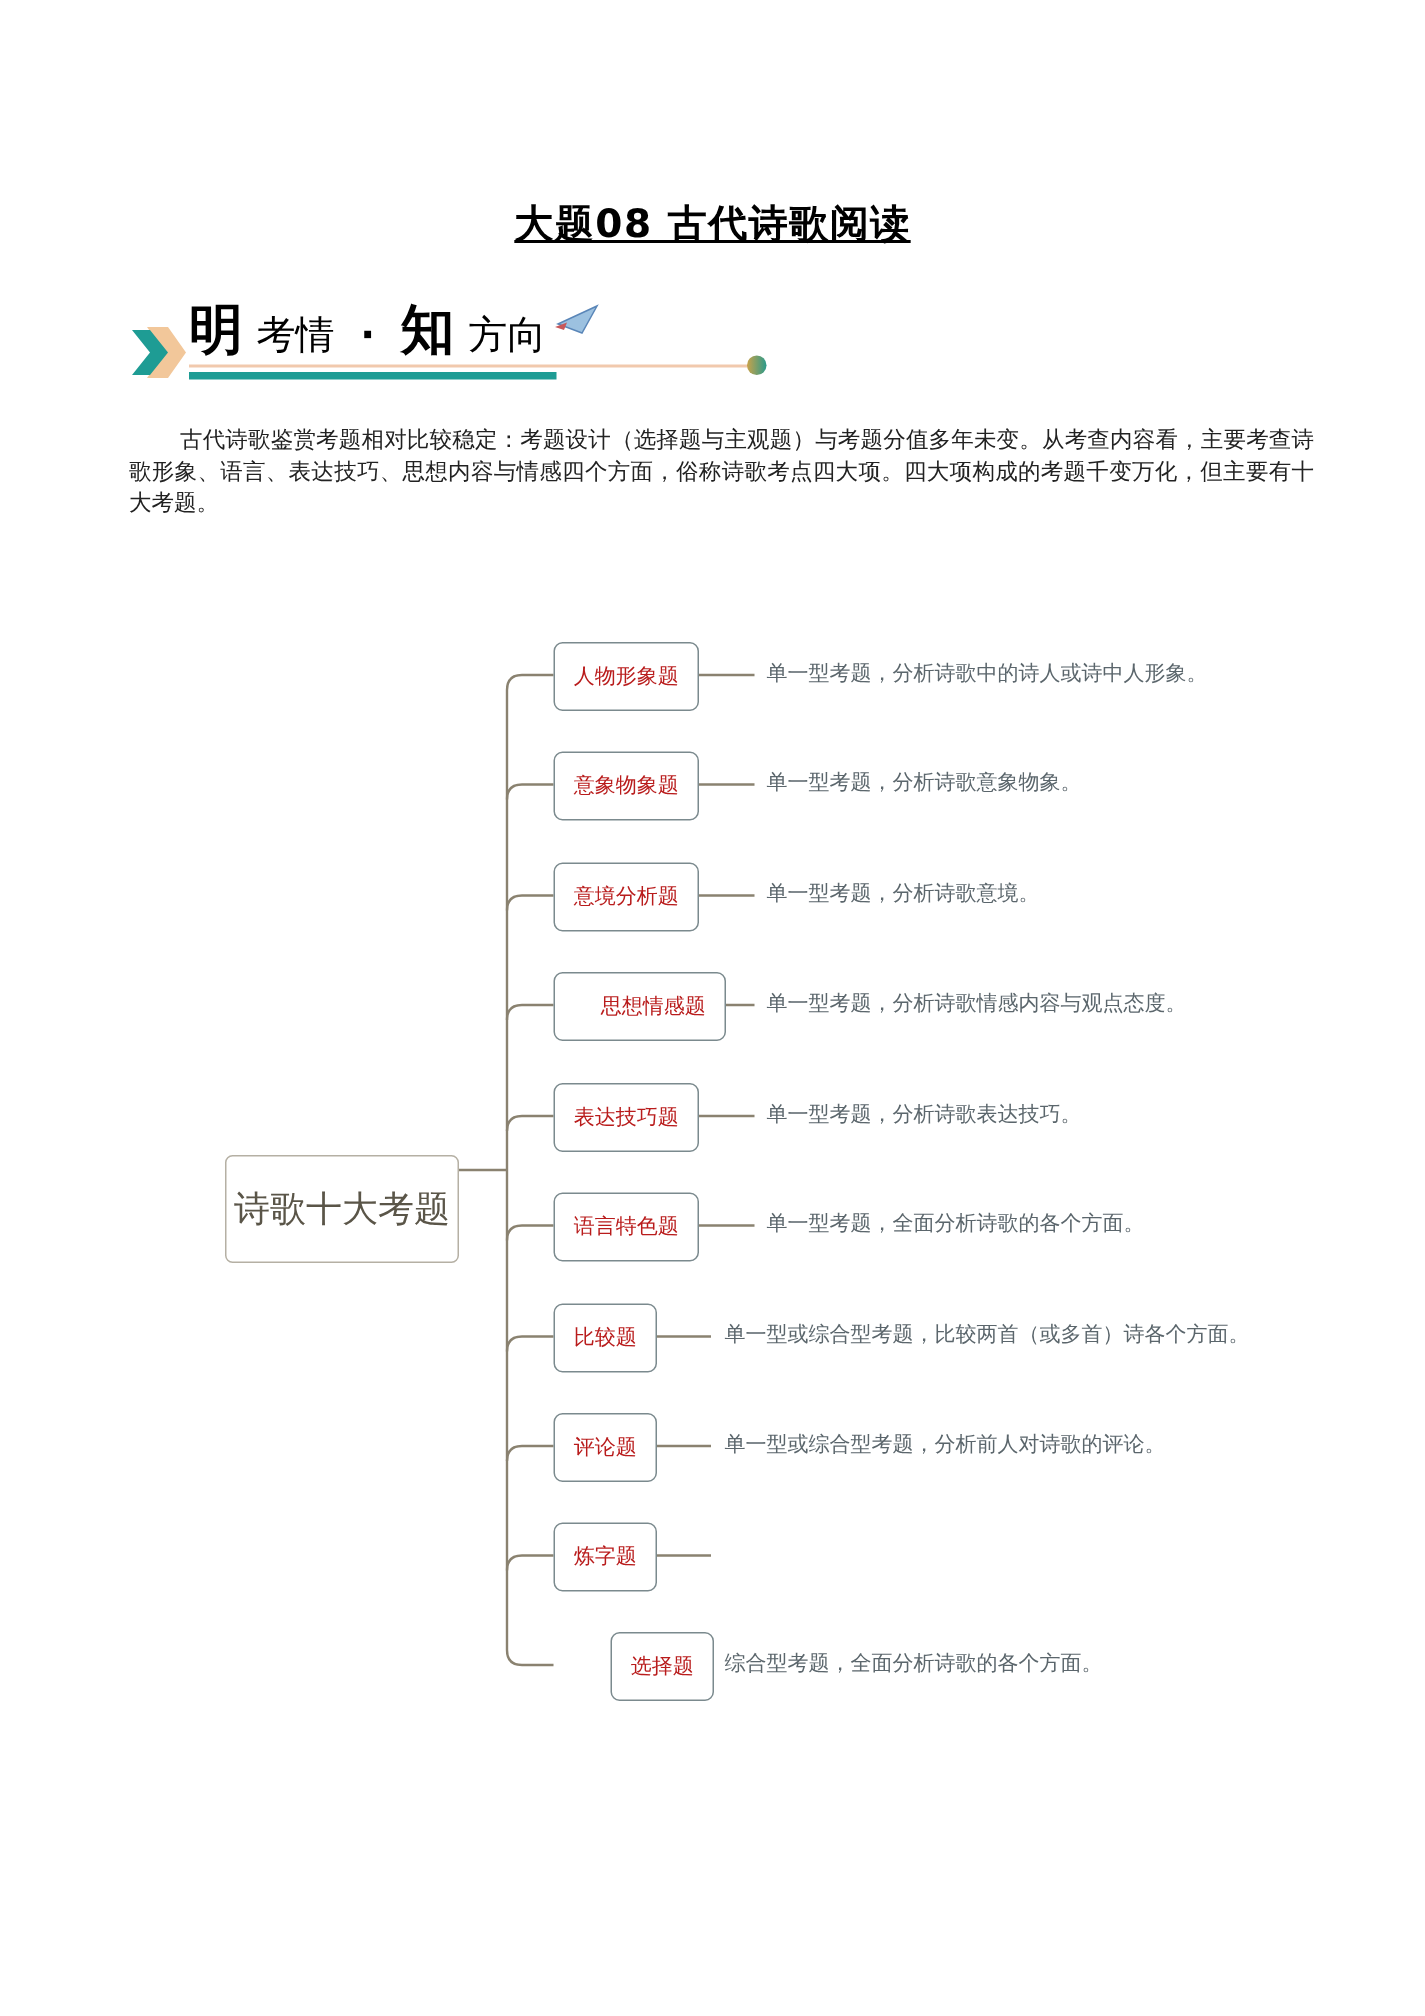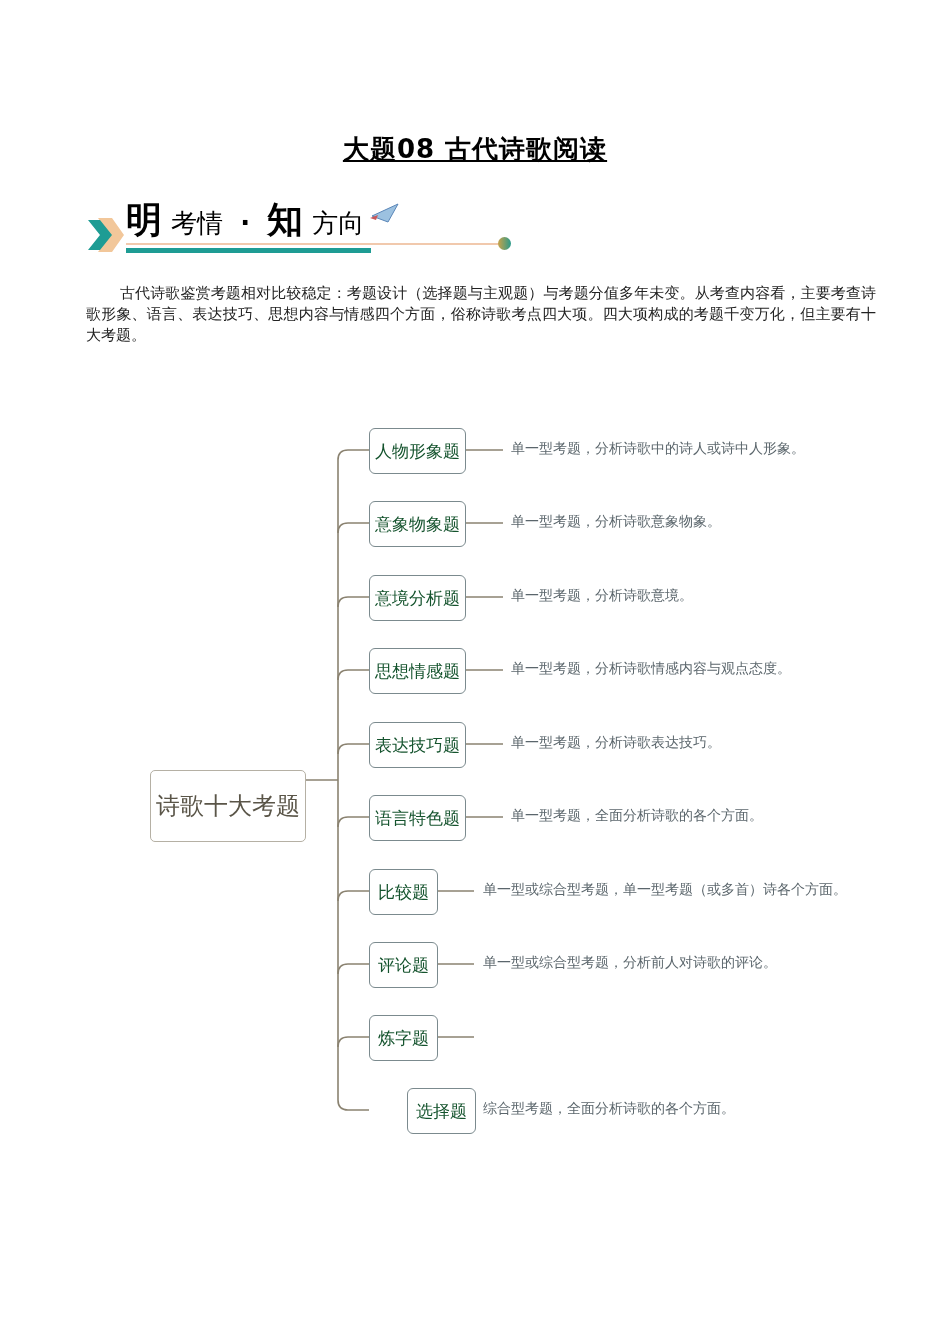--- a/index.html
+++ b/index.html
@@ -21,21 +21,21 @@
             background:linear-gradient(90deg,#c8a24a,#2a9a8a); }
     
     .intro { position:absolute; left:86px; top:268px; width:790px; font-family:"DejaVu Serif","Liberation Serif",serif;
              font-size:15px; line-height:21px; text-indent:34px; text-align:justify; color:#222; }
     
     .map { position:absolute; left:0; top:0; width:950px; height:1344px; }
     .root { position:absolute; left:150px; top:744px; width:154px; height:70px; border:1px solid #b5b0a4;
             border-radius:5px; display:flex; align-items:center; justify-content:center;
             font-size:24px; color:#5a5548; background:#fff;margin-top:26px; }
     .node { position:absolute; left:369px; height:44px; border:1px solid #7b8a8e; border-radius:6px;
-            display:flex; align-items:center; justify-content:center; font-size:17px; color:#14532d; background:#fff; }
+            display:flex; align-items:center; justify-content:center; font-size:14px; color:#b91c1c; background:#fff; }
     .desc { position:absolute; font-size:14px; color:#5b666c; white-space:nowrap; }
   </style>
 </head>
 <body>
 
 <div class="page-title">大题08 古代诗歌阅读</div>
 
 <div class="banner">
   <svg class="chev" width="36" height="34" viewBox="0 0 36 34">
     <polygon points="10,0 24,0 36,17 24,34 10,34 22,17" fill="#f2c79a"></polygon>
@@ -91,31 +91,31 @@
 
   <div class="node" style="top:428px;width:95px;">人物形象题</div>
   <div class="desc" style="left:511px;top:440px;">单一型考题，分析诗歌中的诗人或诗中人形象。</div>
 
   <div class="node" style="top:501px;width:95px;">意象物象题</div>
   <div class="desc" style="left:511px;top:513px;">单一型考题，分析诗歌意象物象。</div>
 
   <div class="node" style="top:575px;width:95px;">意境分析题</div>
   <div class="desc" style="left:511px;top:587px;">单一型考题，分析诗歌意境。</div>
 
-  <div class="node" style="top:648px;width:95px;">思想情感题</div>
+  <div class="node" style="top:648px;width:95px;padding-left:18px;">思想情感题</div>
   <div class="desc" style="left:511px;top:660px;">单一型考题，分析诗歌情感内容与观点态度。</div>
 
   <div class="node" style="top:722px;width:95px;">表达技巧题</div>
   <div class="desc" style="left:511px;top:734px;">单一型考题，分析诗歌表达技巧。</div>
 
   <div class="node" style="top:795px;width:95px;">语言特色题</div>
   <div class="desc" style="left:511px;top:807px;">单一型考题，全面分析诗歌的各个方面。</div>
 
   <div class="node" style="top:869px;width:67px;">比较题</div>
-  <div class="desc" style="left:483px;top:881px;">单一型或综合型考题，单一型考题（或多首）诗各个方面。</div>
+  <div class="desc" style="left:483px;top:881px;">单一型或综合型考题，比较两首（或多首）诗各个方面。</div>
 
   <div class="node" style="top:942px;width:67px;">评论题</div>
   <div class="desc" style="left:483px;top:954px;">单一型或综合型考题，分析前人对诗歌的评论。</div>
 
   <div class="node" style="top:1015px;width:67px;">炼字题</div>
 
   <div class="node" style="top:1088px;width:67px;margin-left:38px;">选择题</div>
   <div class="desc" style="left:483px;top:1100px;">综合型考题，全面分析诗歌的各个方面。</div>
 </div>
 

